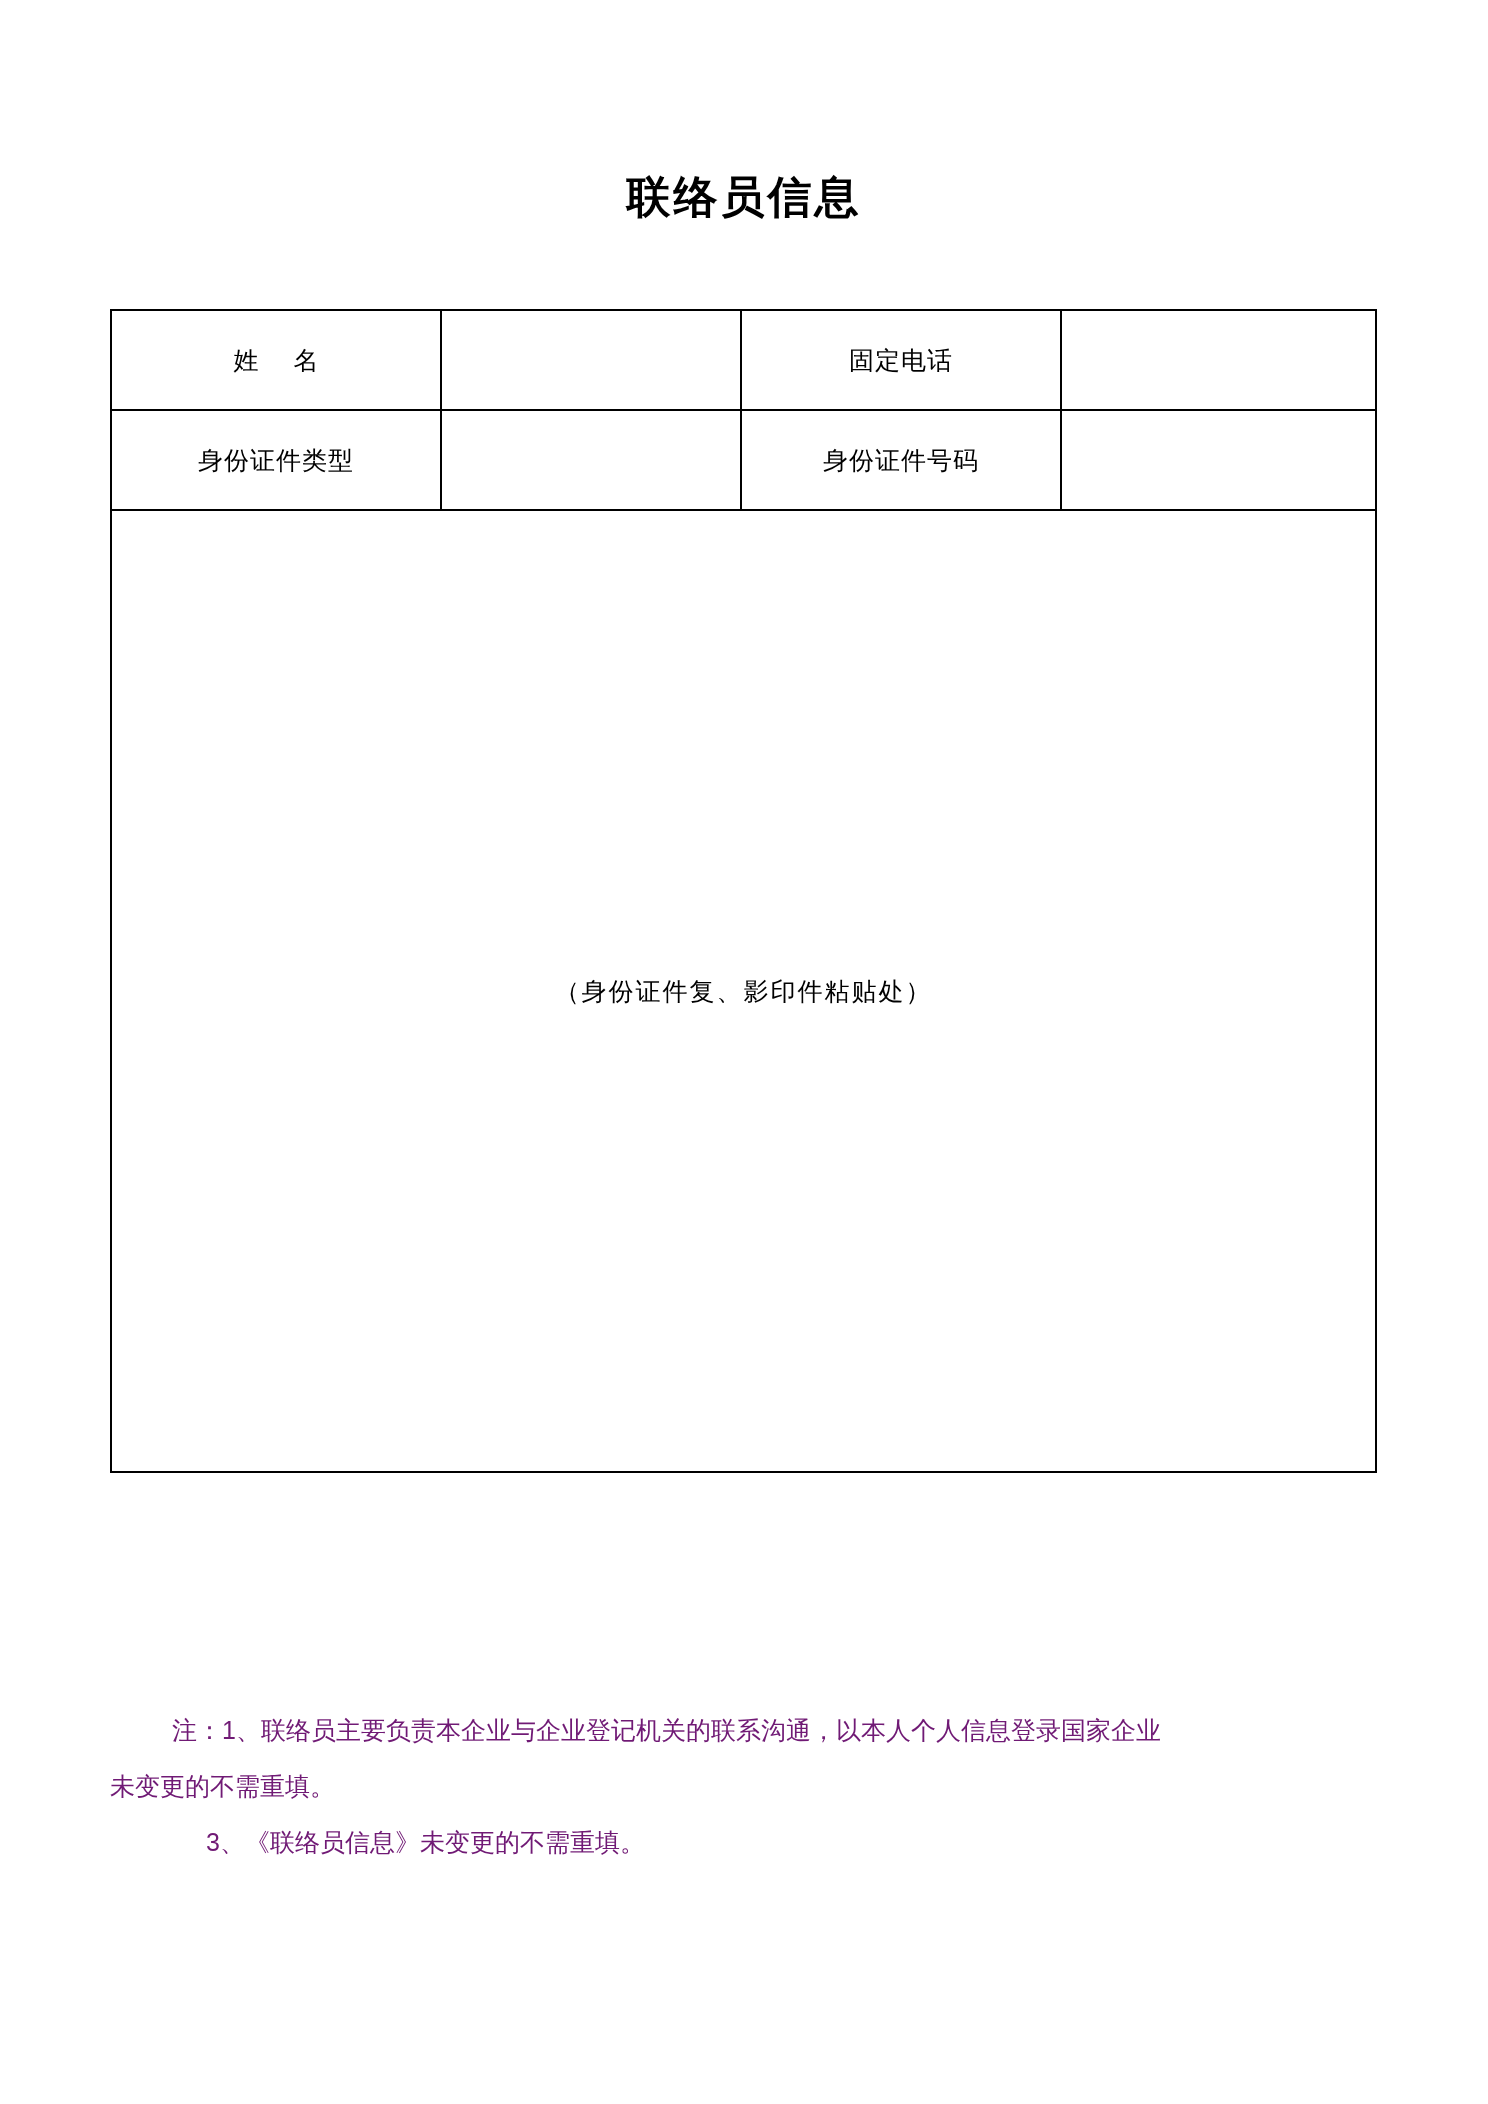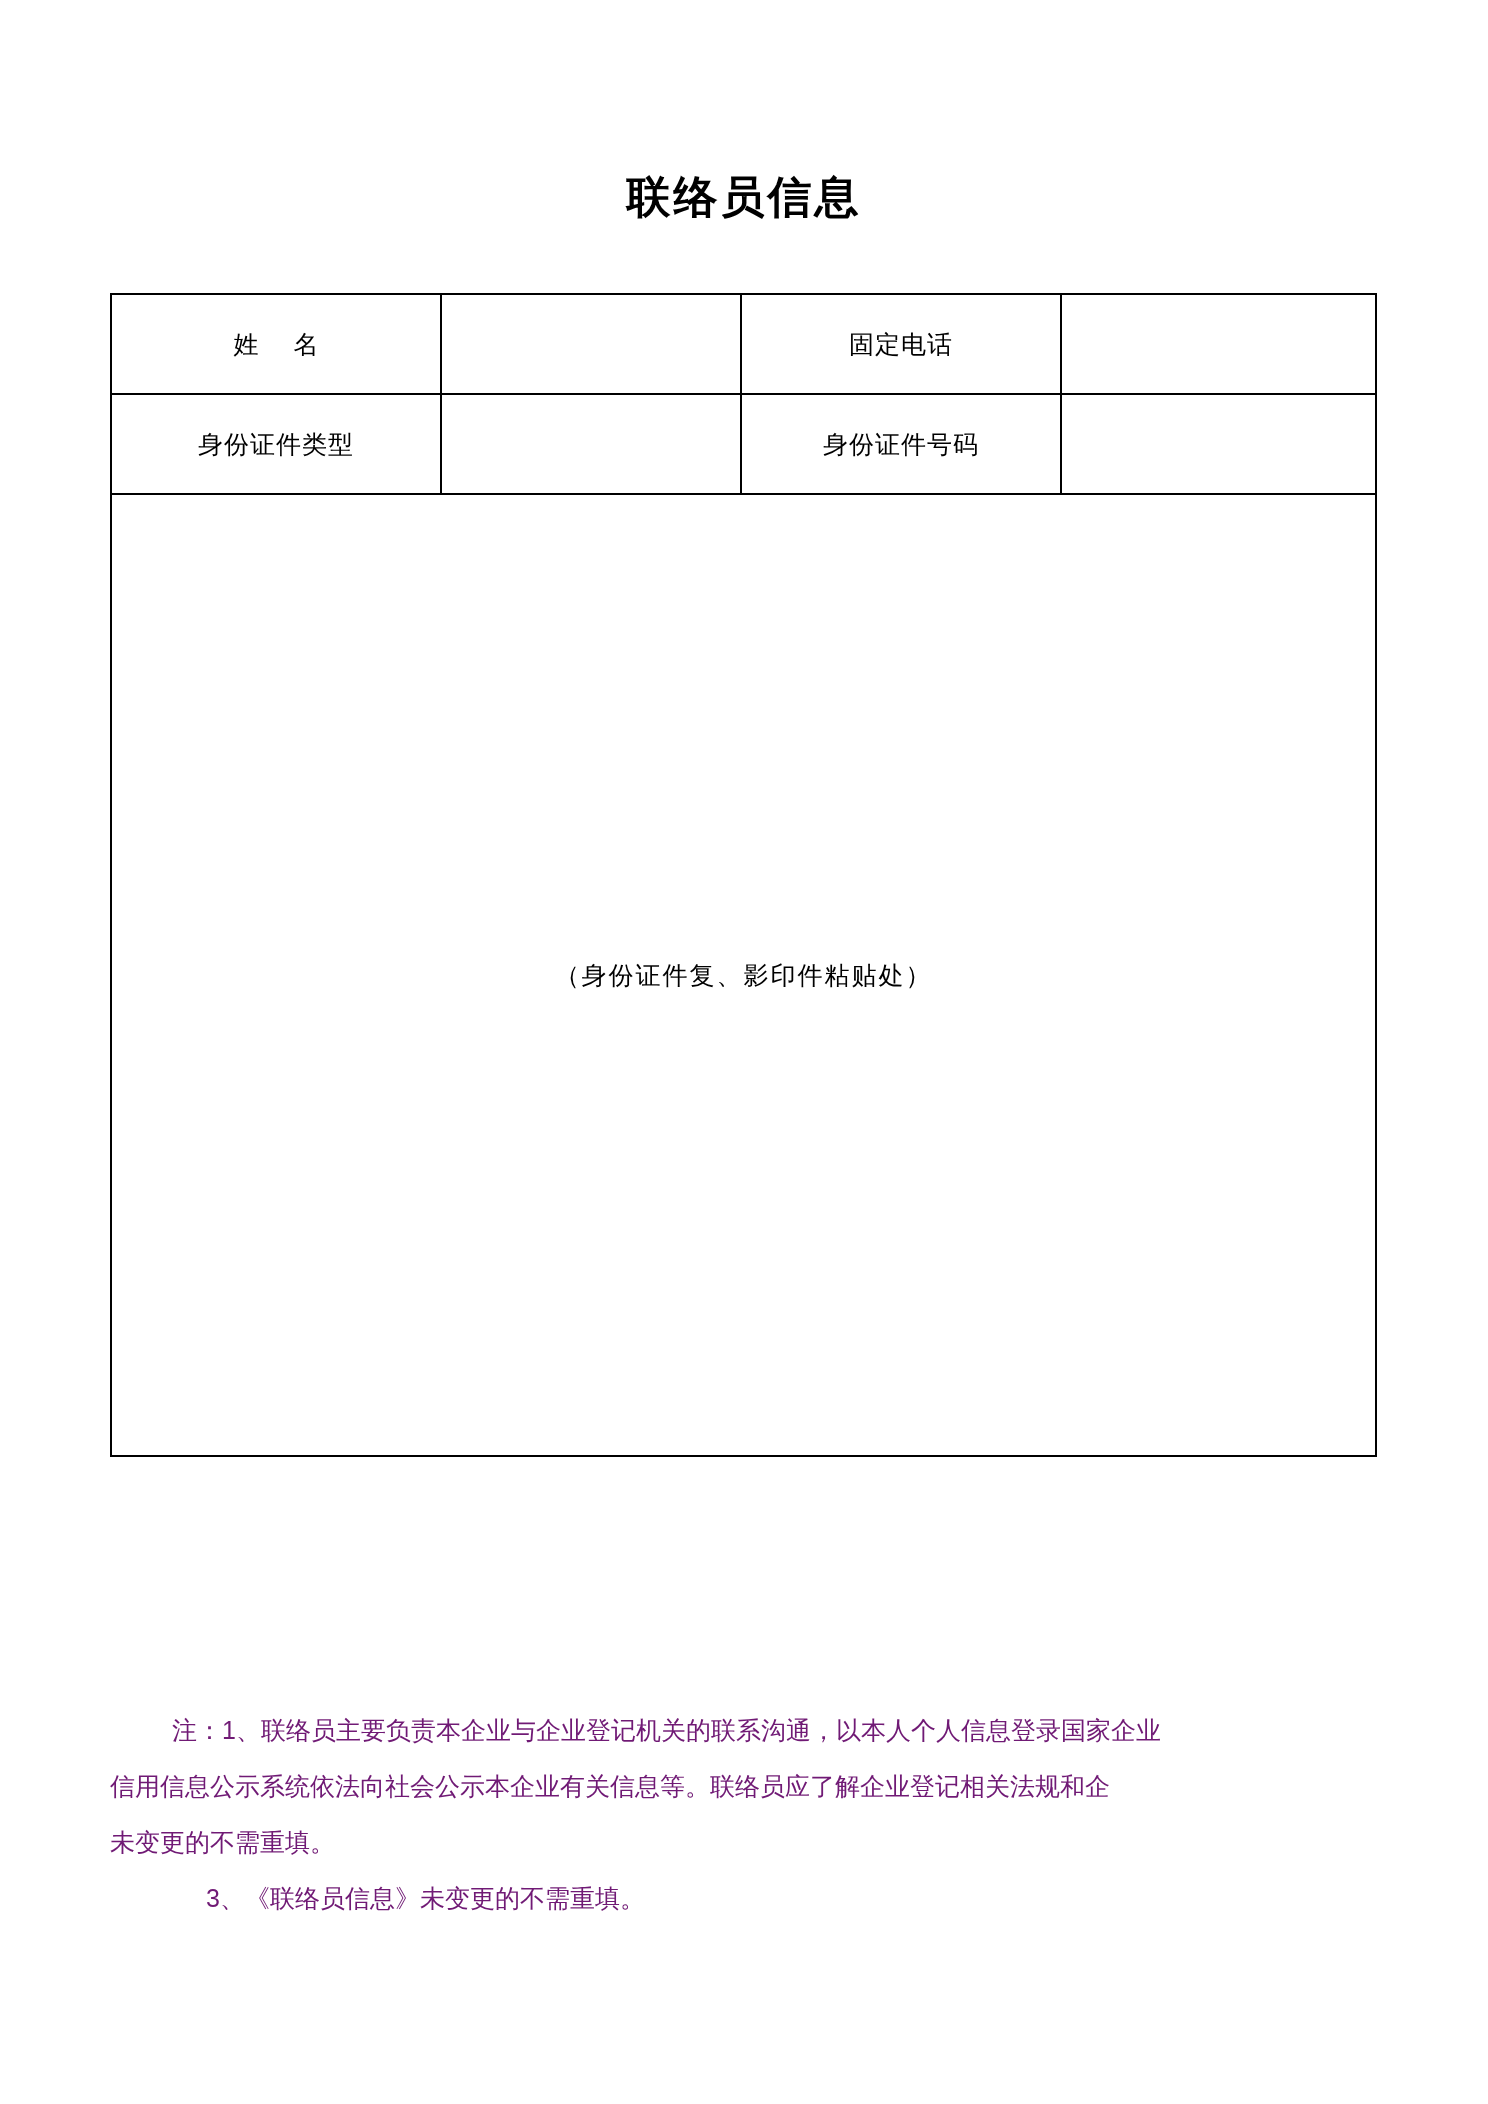--- a/index.html
+++ b/index.html
@@ -27,21 +27,21 @@
     left: 0;
     width: 1488px;
     text-align: center;
     font-size: 44px;
     font-weight: bold;
     letter-spacing: 3px;
   }
   .form-table {
     position: absolute;
     left: 110px;
-    top: 293px;
+    top: 309px;
     width: 1265px;
     border-collapse: collapse;
     table-layout: fixed;
   }
   .form-table td {
     border: 2px solid #000000;
     height: 98px;
     text-align: center;
     vertical-align: middle;
     font-size: 25px;
@@ -118,18 +118,17 @@
       <tr>
         <td class="paste-cell" colspan="4">
           <span class="paste-text">（身份证件复、影印件粘贴处）</span>
         </td>
       </tr>
     </tbody>
   </table>
 
   <div class="notes">
     <p class="note-indent">注：1、联络员主要负责本企业与企业登记机关的联系沟通，以本人个人信息登录国家企业</p>
-    <p>信用信息公示系统依法向社会公示本企业有关信息等。联络员应了解企业登记相关法规和企</p>
     <p>未变更的不需重填。</p>
     <p class="note-indent2">3、《联络员信息》未变更的不需重填。</p>
   </div>
 
 </div>
 
 </body></html>

